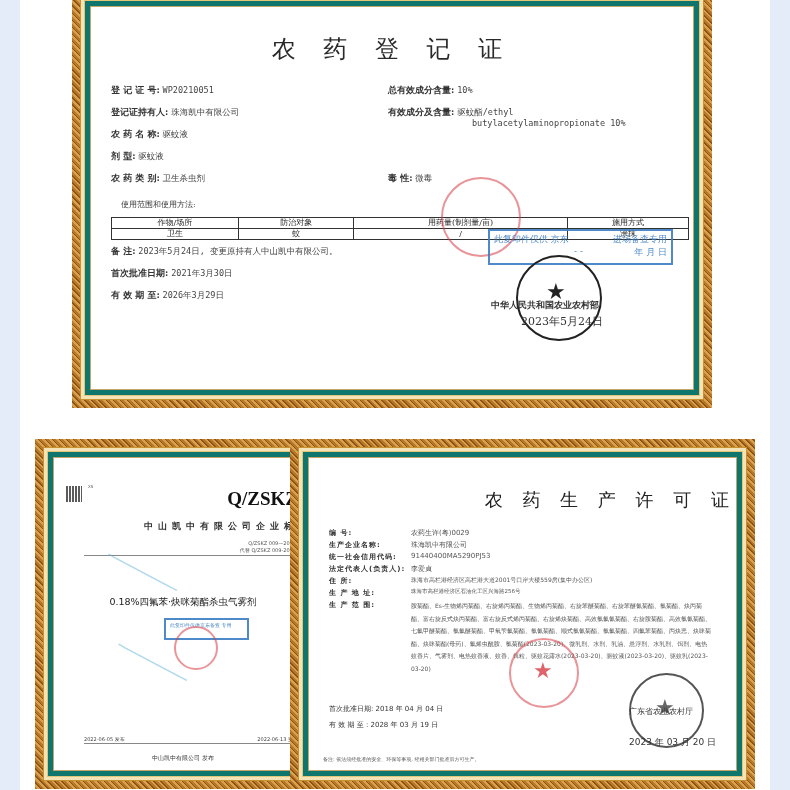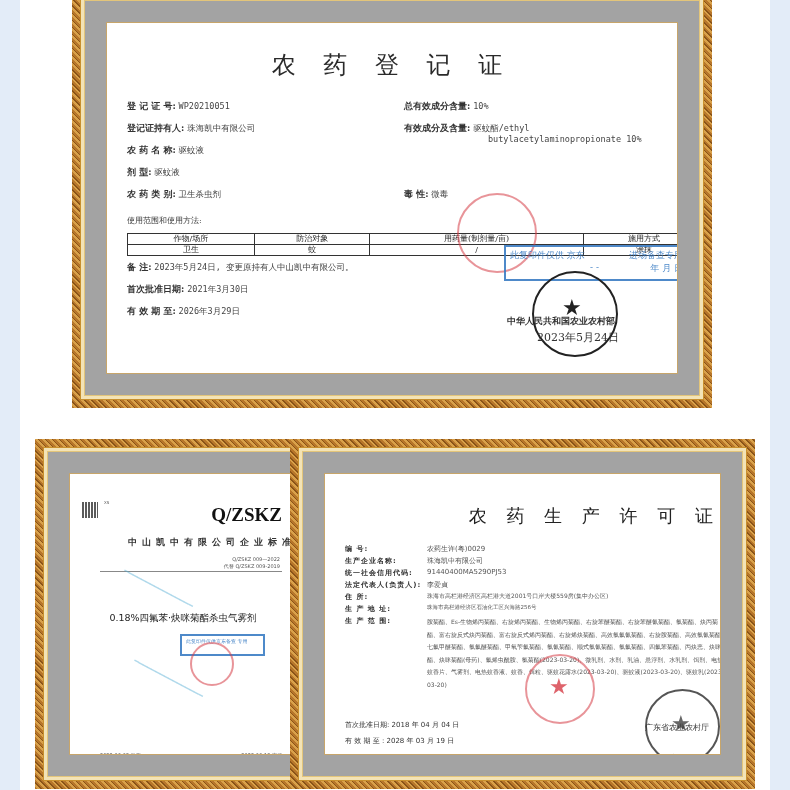--- a/index.html
+++ b/index.html
@@ -5,21 +5,21 @@
 *{box-sizing:border-box;margin:0;padding:0}
 html,body{width:790px;height:790px;overflow:hidden;background:#fff;font-family:"DejaVu Sans","Liberation Sans",sans-serif;color:#222}
 .stripe-l{position:absolute;left:0;top:0;width:20px;height:790px;background:#e3ecf8}
 .stripe-r{position:absolute;right:0;top:0;width:20px;height:790px;background:#e3ecf8}
 
 
 .frame{position:absolute;background:
   repeating-linear-gradient(45deg,#b7762a 0 2px,#d9a14a 2px 4px,#8a5418 4px 5px);
   padding:8px;}
 .frame .inner1{width:100%;height:100%;background:#f3e3b6;padding:3px;border:1px solid #c8902e}
-.frame .inner2{width:100%;height:100%;background:#a3a3a3;padding:21px;border:1px solid #e3c57a}
+.frame .inner2{width:100%;height:100%;background:#0f766e;padding:5px;border:1px solid #e3c57a}
 .frame .paper{width:100%;height:100%;background:#fff;border:1px solid #c7a56a;position:relative;overflow:hidden}
 
 
 #cert1{left:72px;top:-12px;width:640px;height:420px}
 #cert1 .title{position:absolute;left:0;right:0;top:26px;text-align:center;font-family:"DejaVu Serif","Liberation Serif",serif;font-size:24px;letter-spacing:10px;color:#2a2a2a}
 .c1row{position:absolute;font-size:9px;color:#333;white-space:nowrap;font-family:"DejaVu Serif","Liberation Serif",serif}
 .c1row .lb{font-weight:bold;display:inline-block}
 .c1row .vl{font-family:"DejaVu Sans Mono","Liberation Mono",monospace;font-size:8.5px;color:#444}
 .usage-tbl{position:absolute;left:20px;top:210px;width:578px;border-collapse:collapse;font-size:8px;font-family:"DejaVu Serif","Liberation Serif",serif}
 .usage-tbl td,.usage-tbl th{border:1px solid #333;text-align:center;height:11px;line-height:10px;font-weight:normal;padding:0}
@@ -96,21 +96,21 @@
     <span class="vl">驱蚊酯/ethyl</span>
   </div>
   <div class="c1row" style="left:381px;top:111px">
     <span class="vl">butylacetylaminopropionate   10%</span>
   </div>
   <div class="c1row" style="left:297px;top:165px">
     <span class="lb">毒          性:</span>
     <span class="vl">微毒</span>
   </div>
 
-  <div class="c1row" style="left:20px;top:192px;font-size:8px">使用范围和使用方法:</div>
+  <div class="c1row" style="left:30px;top:192px;font-size:8px">使用范围和使用方法:</div>
 
   <table class="usage-tbl">
     <tbody>
               <tr>
       <th style="width:22%">作物/场所</th>
       <th style="width:20%">防治对象</th>
       <th style="width:37%">用药量(制剂量/亩)</th>
       <th style="width:21%">施用方式</th>
     </tr>
     <tr>

